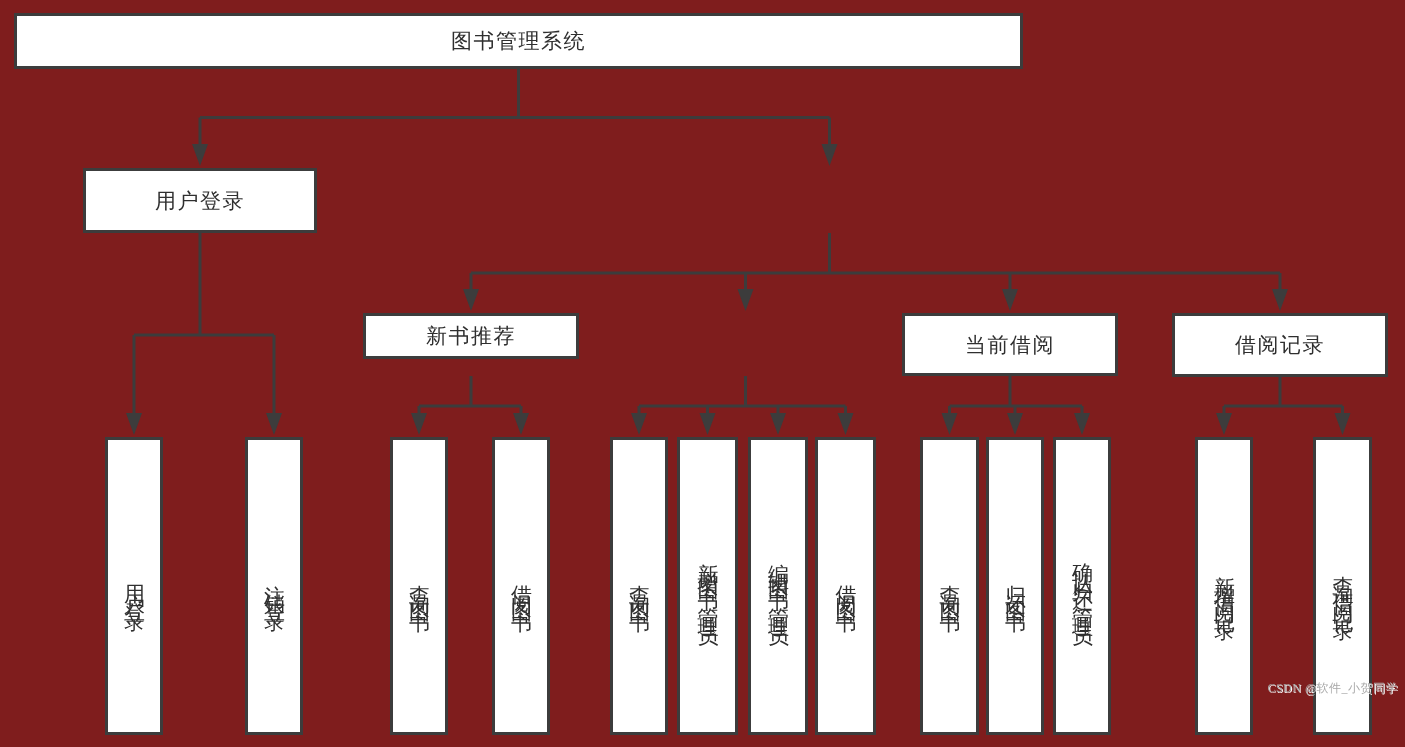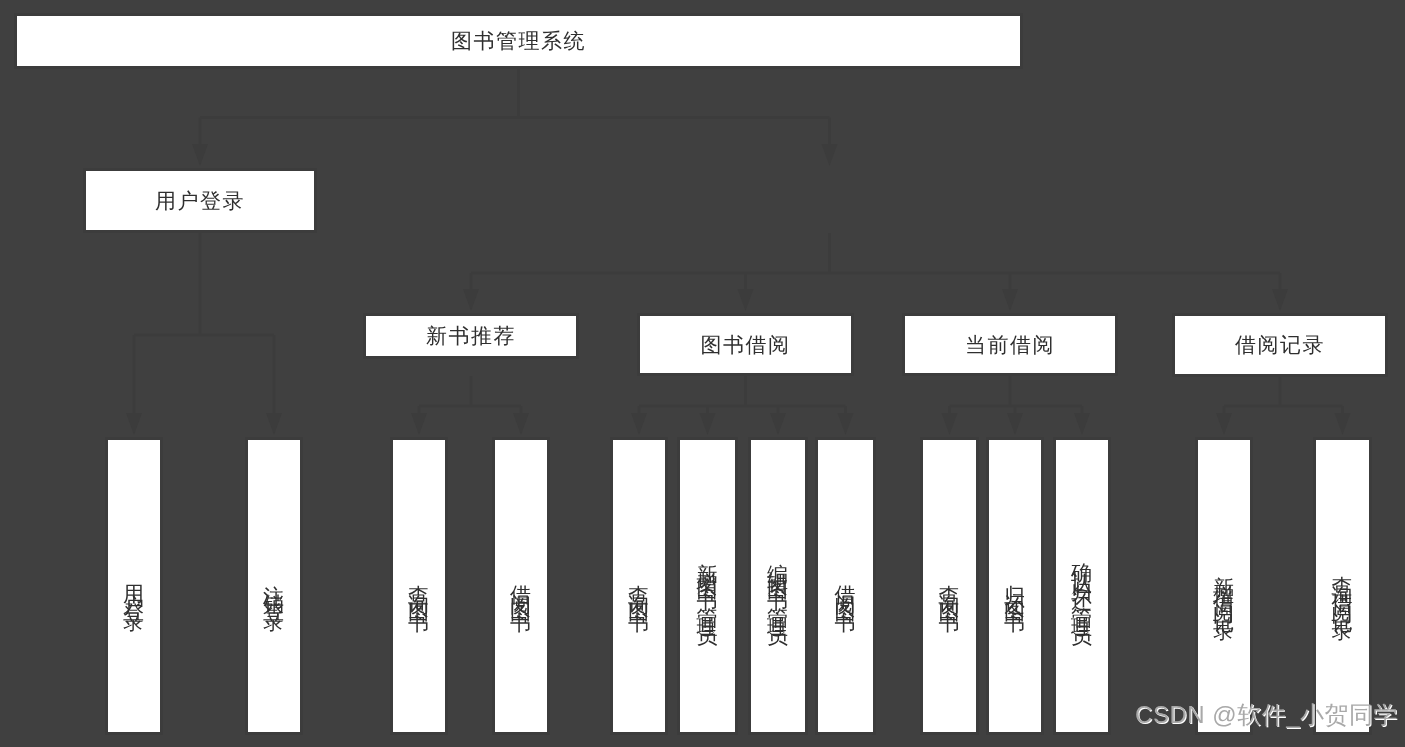--- a/index.html
+++ b/index.html
@@ -1,21 +1,21 @@
 <!DOCTYPE html>
 <html><head>
 <meta charset="utf-8">
 <style>
   html, body { margin: 0; padding: 0; background: #ffffff; }
   .canvas {
     position: relative;
     width: 1405px;
     height: 747px;
-    background: #404040;
-    font-family: Liberation Sans, sans-serif;
+    background: #7f1d1d;
+    font-family: Liberation Serif, serif;
     overflow: hidden;
   }
   .connector-layer {
     position: absolute;
     left: 0; top: 0;
     width: 1405px; height: 747px;
     pointer-events: none;
   }
   .node {
     position: absolute;
@@ -36,22 +36,22 @@
   .node.v .vtext {
     writing-mode: vertical-rl;
     text-orientation: mixed;
     letter-spacing: 9px;
     line-height: 1;
     white-space: nowrap;
   }
   .watermark {
     position: absolute;
     right: 7px;
-    top: 699px;
-    font-size: 24px;
+    top: 680px;
+    font-size: 12px;
     letter-spacing: 0.5px;
     color: #a9a9a9;
     text-shadow: 1px 1px 0 #ffffff;
     white-space: nowrap;
   }
 </style>
 </head>
 <body>
 
 <div class="canvas">
@@ -97,21 +97,20 @@
              M1074 413 L1090 413 L1082 435 Z
              M1216 413 L1232 413 L1224 435 Z
              M1334.5 413 L1350.5 413 L1342.5 435 Z"></path>
   </svg>
 
   <div class="node h" style="left:14px;top:13px;width:1009px;height:56px">图书管理系统</div>
 
   <div class="node h" style="left:83px;top:168px;width:234px;height:65px">用户登录</div>
 
   <div class="node h" style="left:363px;top:313px;width:216px;height:46px">新书推荐</div>
-  <div class="node h" style="left:637px;top:313px;width:217px;height:63px">图书借阅</div>
   <div class="node h" style="left:1172px;top:313px;width:216px;height:64px">借阅记录</div>
   <div class="node h" style="left:902px;top:313px;width:216px;height:63px">当前借阅</div>
 
   <div class="node v" style="left:105px;top:437px;width:58px;height:298px">
     <span class="vtext">用户登录</span>
   </div>
   <div class="node v" style="left:245px;top:437px;width:58px;height:298px">
     <span class="vtext">注销登录</span>
   </div>
 

